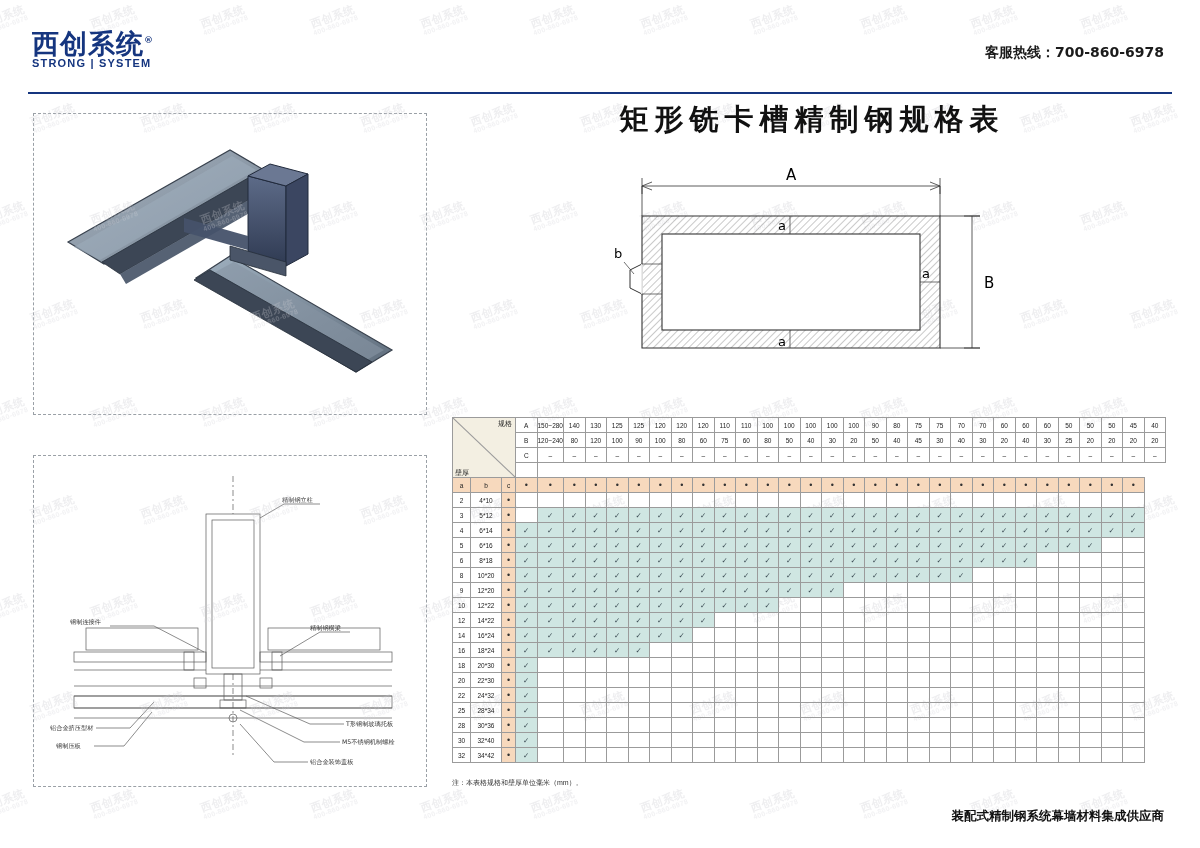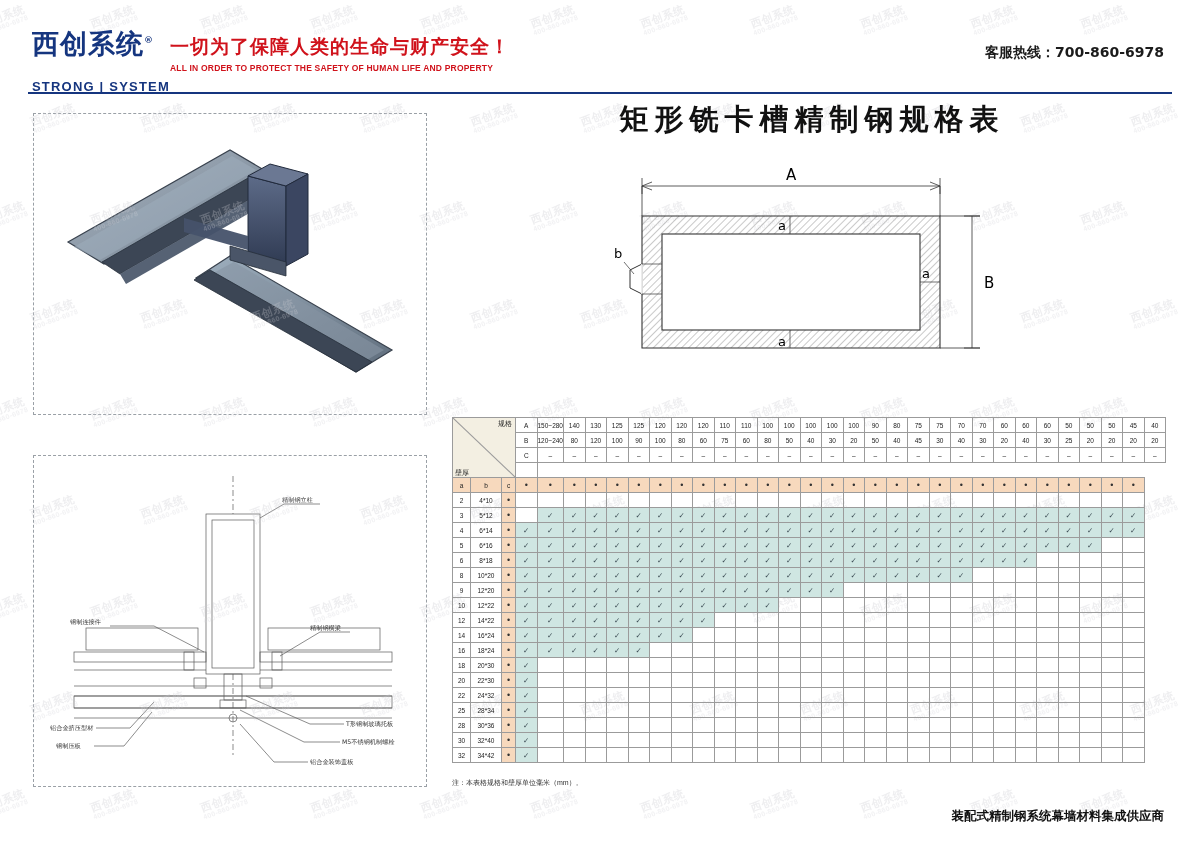--- a/index.html
+++ b/index.html
@@ -14,21 +14,21 @@
   
   #watermarks{position:absolute;inset:0;pointer-events:none;z-index:5;}
   .wm{position:absolute;transform:rotate(-20deg);opacity:.30;text-align:center;}
   .wm .wm1{font-size:11px;font-weight:bold;color:#c9c9cf;letter-spacing:.5px;line-height:1.1;}
   .wm .wm2{font-size:7px;font-weight:bold;color:#d2d2d8;letter-spacing:.3px;}
   
   #header{position:absolute;left:0;top:8px;width:1200px;height:84px;z-index:10;}
   #logo-block{position:absolute;left:32px;top:22px;width:150px;}
   #logo-cn{font-size:27px;font-weight:bold;color:#15357f;letter-spacing:1px;line-height:1;font-family:"DejaVu Sans",sans-serif;}
   #logo-reg{font-size:9px;vertical-align:super;color:#15357f;}
-  #logo-en{font-size:13px;font-weight:bold;color:#15357f;letter-spacing:1.2px;margin-top:22px;}
+  #logo-en{font-size:11px;font-weight:bold;color:#15357f;letter-spacing:1.2px;margin-top:0;}
   #header-slogan{position:absolute;left:170px;top:26px;}
   #slogan-cn{font-size:19px;font-weight:bold;color:#d0121b;letter-spacing:1px;font-family:"DejaVu Sans",sans-serif;}
   #slogan-en{font-size:8.5px;font-weight:bold;color:#d0121b;letter-spacing:.2px;margin-top:3px;}
   #hotline{position:absolute;right:36px;top:36px;font-size:14px;font-weight:bold;color:#1b1b1b;font-family:"DejaVu Sans",sans-serif;}
   #header-rule{position:absolute;left:28px;top:84px;width:1144px;height:2px;background:#15357f;}
   
   .dashed-panel{position:absolute;border:1px dashed #9aa0a6;background:transparent;}
   #panel-photo{left:33px;top:113px;width:392px;height:300px;}
   #panel-drawing{left:33px;top:455px;width:392px;height:330px;}
   
@@ -458,24 +458,20 @@
       <div class="wm1">西创系统</div>
       <div class="wm2">400-860-6978</div>
     </div>
   </div>
 
 <div id="header">
   <div id="logo-block">
     <div id="logo-cn"><span>西创系统</span><span id="logo-reg">®</span></div>
     <div id="logo-en">STRONG | SYSTEM</div>
   </div>
-  <div id="header-slogan">
-    <div id="slogan-cn">一切为了保障人类的生命与财产安全！</div>
-    <div id="slogan-en">ALL IN ORDER TO PROTECT THE SAFETY OF HUMAN LIFE AND PROPERTY</div>
-  </div>
   <div id="hotline">客服热线：700-860-6978</div>
   <div id="header-rule"></div>
 </div>
 
 <div class="dashed-panel" id="panel-photo">
   <div id="render-wrap">
     <svg width="392" height="300" viewBox="0 0 392 300">
       <defs>
         <linearGradient id="gl" x1="0" y1="0" x2="1" y2="1">
           <stop offset="0%" stop-color="#aab6c2"></stop>

